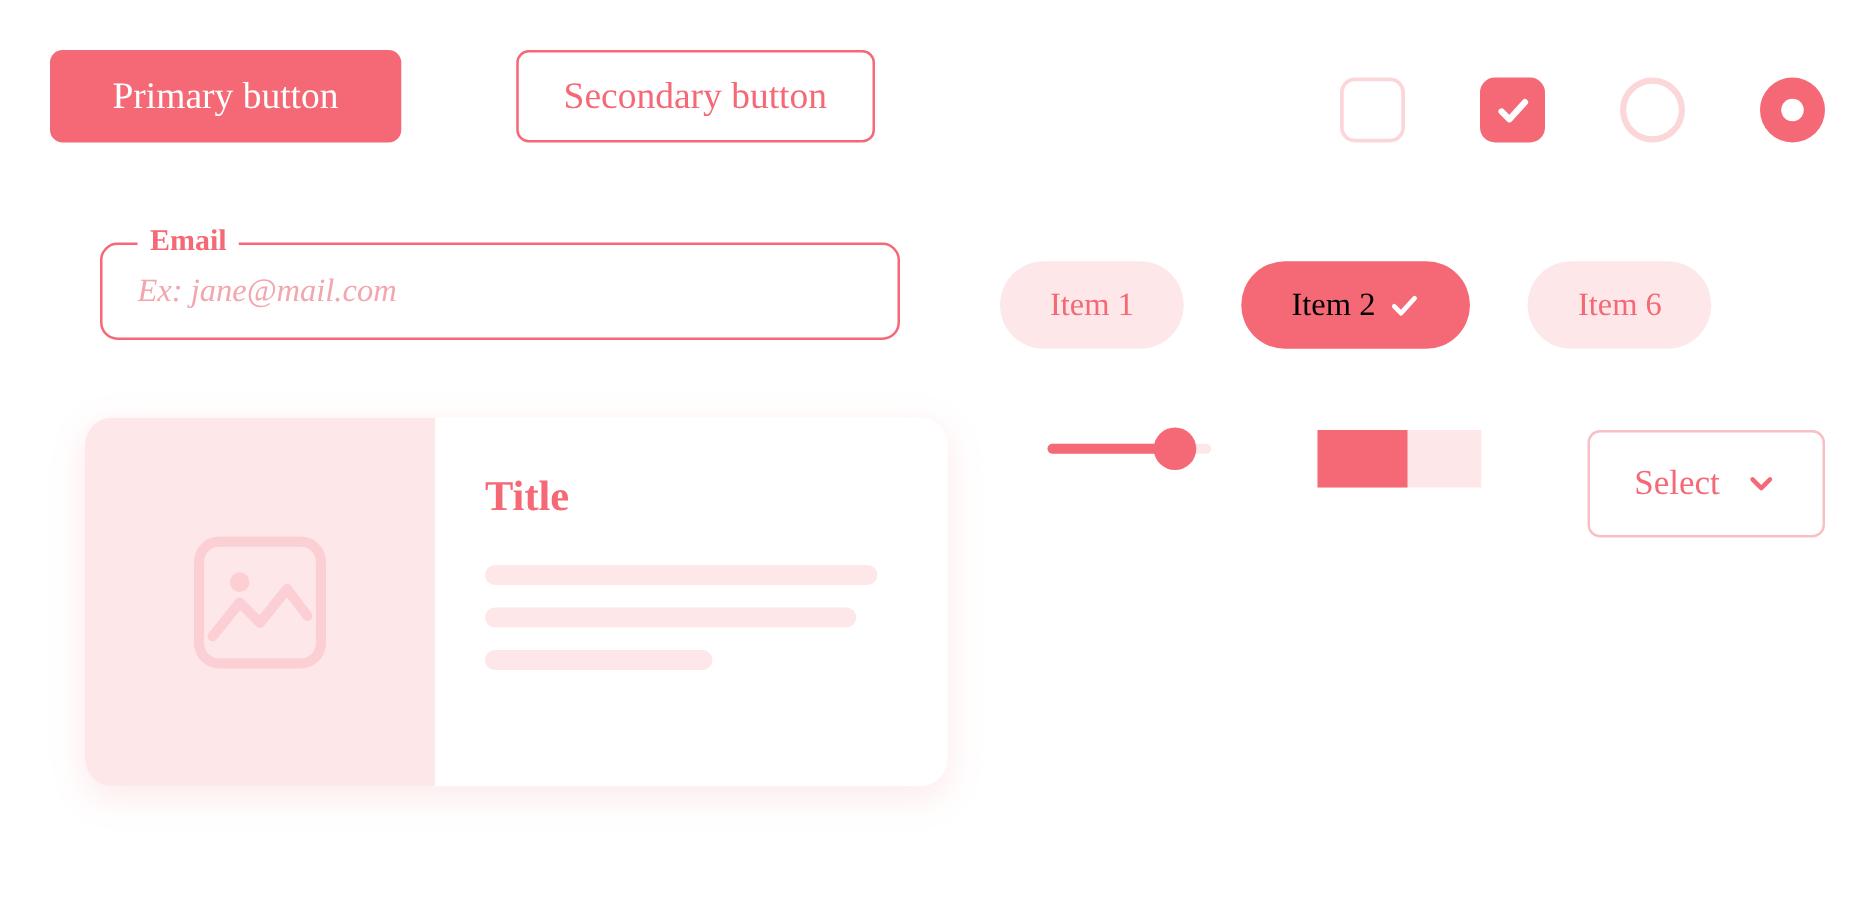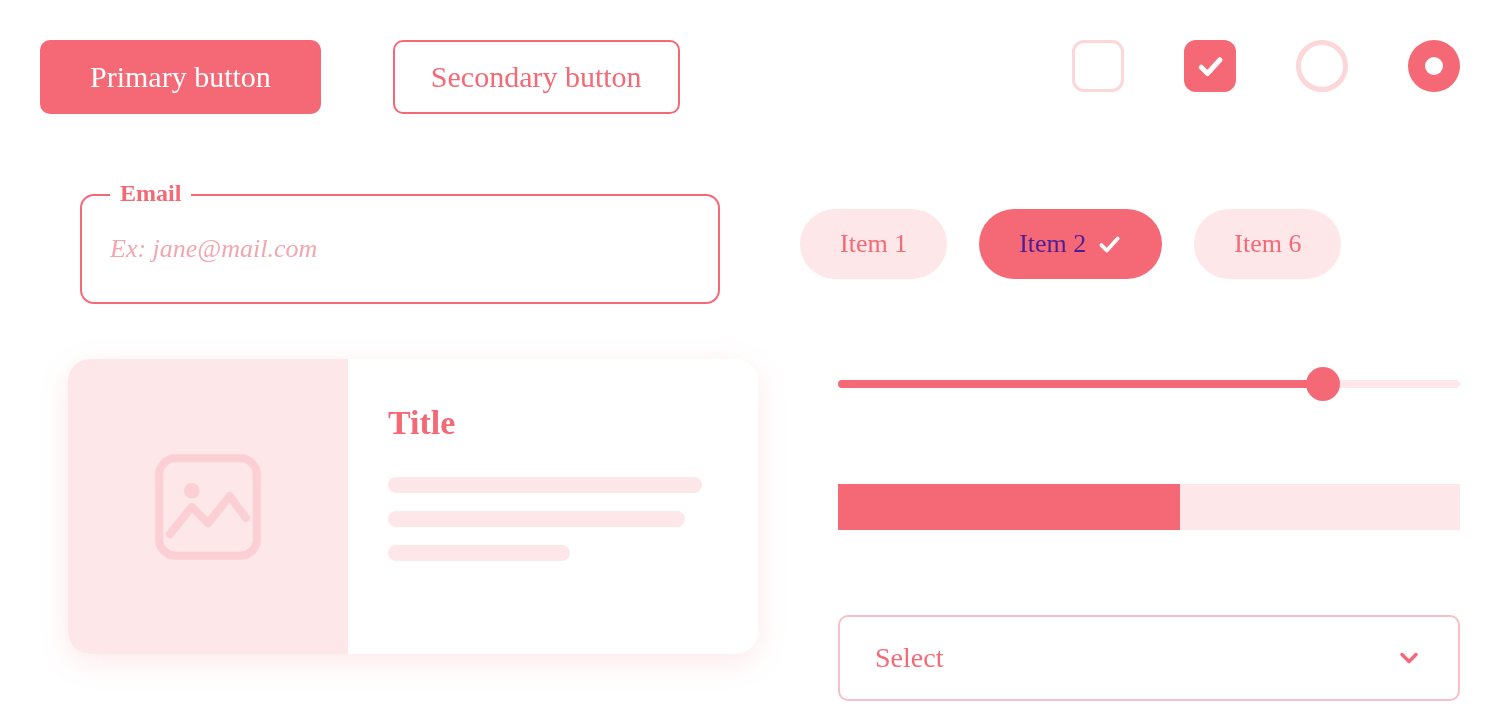--- a/index.html
+++ b/index.html
@@ -13,22 +13,22 @@
   * { box-sizing: border-box; }
   body {
     margin: 0;
     padding: 40px;
     font-family: Georgia, "Times New Roman", serif;
     background: #ffffff;
     width: 1500px;
   }
   .row {
     display: flex;
-    align-items: flex-start;
-    gap: 72px;
+    align-items: flex-end;
+    gap: 92px;
   }
   .row1 { margin-bottom: 80px; }
   .row2 { align-items: flex-start; gap: 80px; margin-bottom: 55px; }
   .row3 { align-items: flex-start; gap: 80px; padding-left: 28px; }
 
   
   .btn {
     font-family: Georgia, serif;
     font-size: 30px;
     padding: 20px 50px;
@@ -103,56 +103,56 @@
     background: #fff;
     padding: 0 10px;
     color: var(--accent);
     font-weight: bold;
     font-size: 24px;
   }
   .text-input {
     width: 100%;
     border: 2px solid var(--accent);
     border-radius: 14px;
-    padding: 38px 28px;
+    padding: 22px 28px;
     font-family: Georgia, serif;
     font-size: 26px;
     color: var(--accent);
     font-style: italic;
     outline: none;
   }
   .text-input::placeholder {
     color: #f2a6ae;
     font-style: italic;
   }
 
   
   .pills {
     display: flex;
-    gap: 32px;
+    gap: 46px;
     margin-top: 15px;
   }
   .pill {
     font-family: Georgia, serif;
     font-size: 26px;
     padding: 20px 40px;
     border-radius: 40px;
     border: none;
     cursor: pointer;
     display: flex;
     align-items: center;
     gap: 10px;
   }
   .pill-off {
     background: var(--paler);
     color: var(--accent);
   }
   .pill-on {
     background: var(--accent);
-    color: #4c1d95;
+    color: #000000;
   }
 
   
   .card {
     width: 690px;
     height: 295px;
     border-radius: 22px;
     display: flex;
     overflow: hidden;
     box-shadow: 0 8px 30px rgba(244, 105, 117, 0.15);
@@ -182,21 +182,21 @@
     margin-bottom: 18px;
   }
   .card-line.l1 { width: 95%; }
   .card-line.l2 { width: 90%; }
   .card-line.l3 { width: 55%; }
 
   
   .right-col {
     flex: 1;
     display: flex;
-    flex-direction: column;
+    flex-direction: row;
     gap: 85px;
     padding-top: 10px;
   }
 
   
   .slider {
     position: relative;
     width: 100%;
     height: 30px;
     display: flex;

